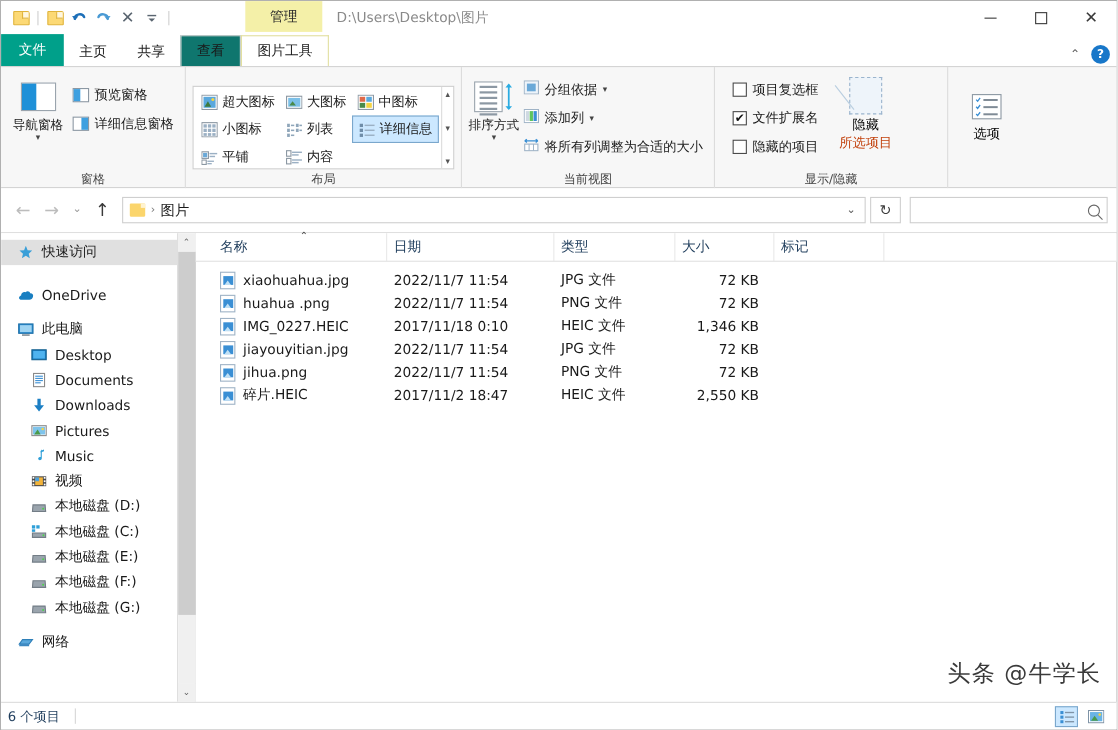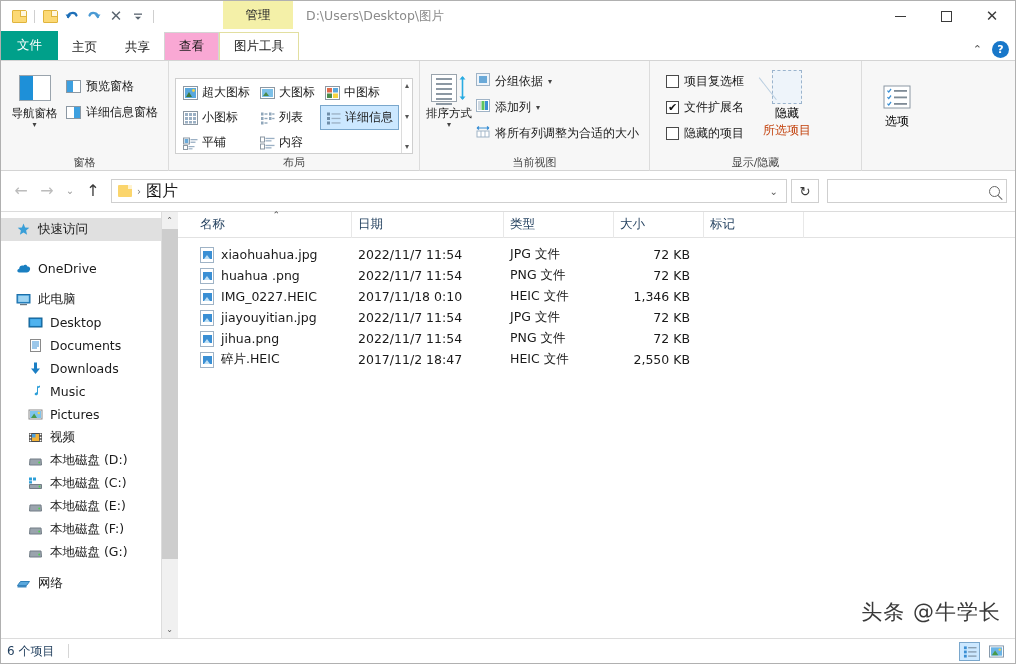--- a/index.html
+++ b/index.html
@@ -79,21 +79,21 @@
   }
   .tab {
     height: 26px;
     padding: 0 14px;
     display: flex; align-items: center;
     font-size: 12.5px; color: #1a1a1a;
     cursor: default;
   }
   .tab.file { background: #00A08A; color: #ffffff; height: 29px; padding: 0 16px; font-weight: 400; }
   .tab.active {
-    background: #f9a8d4;
+    background: #0f766e;
     border-left: 1px solid #d4d4d4;
     border-right: 1px solid #d4d4d4;
     border-top: 1px solid #d4d4d4;
     position: relative; z-index: 3;
     height: 28px;
   }
   .tab.ctx {
     background: #ffffff;
     border-left: 1px solid #e2dfa0;
     border-right: 1px solid #e2dfa0;
@@ -244,21 +244,21 @@
   }
   .addr-folder {
     width: 14px; height: 12px; background: #fbd56c;
     border-radius: 1px; position: relative; flex-shrink: 0;
   }
   .addr-folder::before {
     content: ""; position: absolute; right: 0; top: 0;
     width: 4px; height: 4px; background: #fff3d0;
   }
   .addr-sep { color: #7a7a7a; margin: 0 5px; font-size: 10px; }
-  .addr-txt { font-size: 16px; color: #1a1a1a; }
+  .addr-txt { font-size: 13px; color: #1a1a1a; }
   .addr-caret { margin-left: auto; color: #5a5a5a; font-size: 10px; padding-right: 4px; }
   .refresh-btn {
     width: 28px; height: 24px; margin-left: 2px;
     border: 1px solid #cfcfcf; background: #fff;
     display: flex; align-items: center; justify-content: center;
     font-size: 13px; color: #3a3a3a;
   }
   .searchbox {
     width: 180px; height: 24px; margin-left: 6px;
     border: 1px solid #cfcfcf; background: #fff;
@@ -806,36 +806,36 @@
           <svg width="15" height="15" viewBox="0 0 15 15">
               <rect x="6" y="1.5" width="3" height="6.5" fill="#1b7fc4"></rect>
               <path d="M3 7.5 L12 7.5 L7.5 13 Z" fill="#1b7fc4"></path>
             </svg>
         </span>
         <span>Downloads</span>
       </div>
       <div class="navitem lvl1">
         <span class="nav-ico">
           <svg width="15" height="15" viewBox="0 0 15 15">
-              <path d="M10 1.5 L10 9.5 C10 11 8.3 11.8 7.2 11 C6.2 10.2 6.7 8.6 8.1 8.4 C8.6 8.3 9 8.5 9 8.5 L9 3.2 L10 1.5 Z" fill="#2e9fd8"></path>
-              <path d="M9 2.8 L12 1.6 L12 3.2 L9 4.4 Z" fill="#2e9fd8"></path>
-            </svg>
-        </span>
-        <span>Music</span>
-      </div>
-      <div class="navitem lvl1">
-        <span class="nav-ico">
-          <svg width="15" height="15" viewBox="0 0 15 15">
               <rect x="1" y="3" width="13" height="9" fill="#fff" stroke="#8a8a8a"></rect>
               <rect x="2" y="4" width="11" height="7" fill="#7fc4ec"></rect>
               <path d="M3 11 L6.2 6.5 L9 11 Z" fill="#4a9a4a"></path>
               <circle cx="10.8" cy="6" r="1.2" fill="#f2d34a"></circle>
             </svg>
         </span>
         <span>Pictures</span>
+      </div>
+      <div class="navitem lvl1">
+        <span class="nav-ico">
+          <svg width="15" height="15" viewBox="0 0 15 15">
+              <path d="M10 1.5 L10 9.5 C10 11 8.3 11.8 7.2 11 C6.2 10.2 6.7 8.6 8.1 8.4 C8.6 8.3 9 8.5 9 8.5 L9 3.2 L10 1.5 Z" fill="#2e9fd8"></path>
+              <path d="M9 2.8 L12 1.6 L12 3.2 L9 4.4 Z" fill="#2e9fd8"></path>
+            </svg>
+        </span>
+        <span>Music</span>
       </div>
       <div class="navitem lvl1">
         <span class="nav-ico">
           <svg width="15" height="15" viewBox="0 0 15 15">
               <rect x="1" y="3" width="13" height="9" fill="#4a4a4a"></rect>
               <g fill="#fff">
                 <rect x="1.6" y="3.6" width="1.6" height="1.6"></rect>
                 <rect x="1.6" y="6.7" width="1.6" height="1.6"></rect>
                 <rect x="1.6" y="9.7" width="1.6" height="1.6"></rect>
                 <rect x="11.8" y="3.6" width="1.6" height="1.6"></rect>

